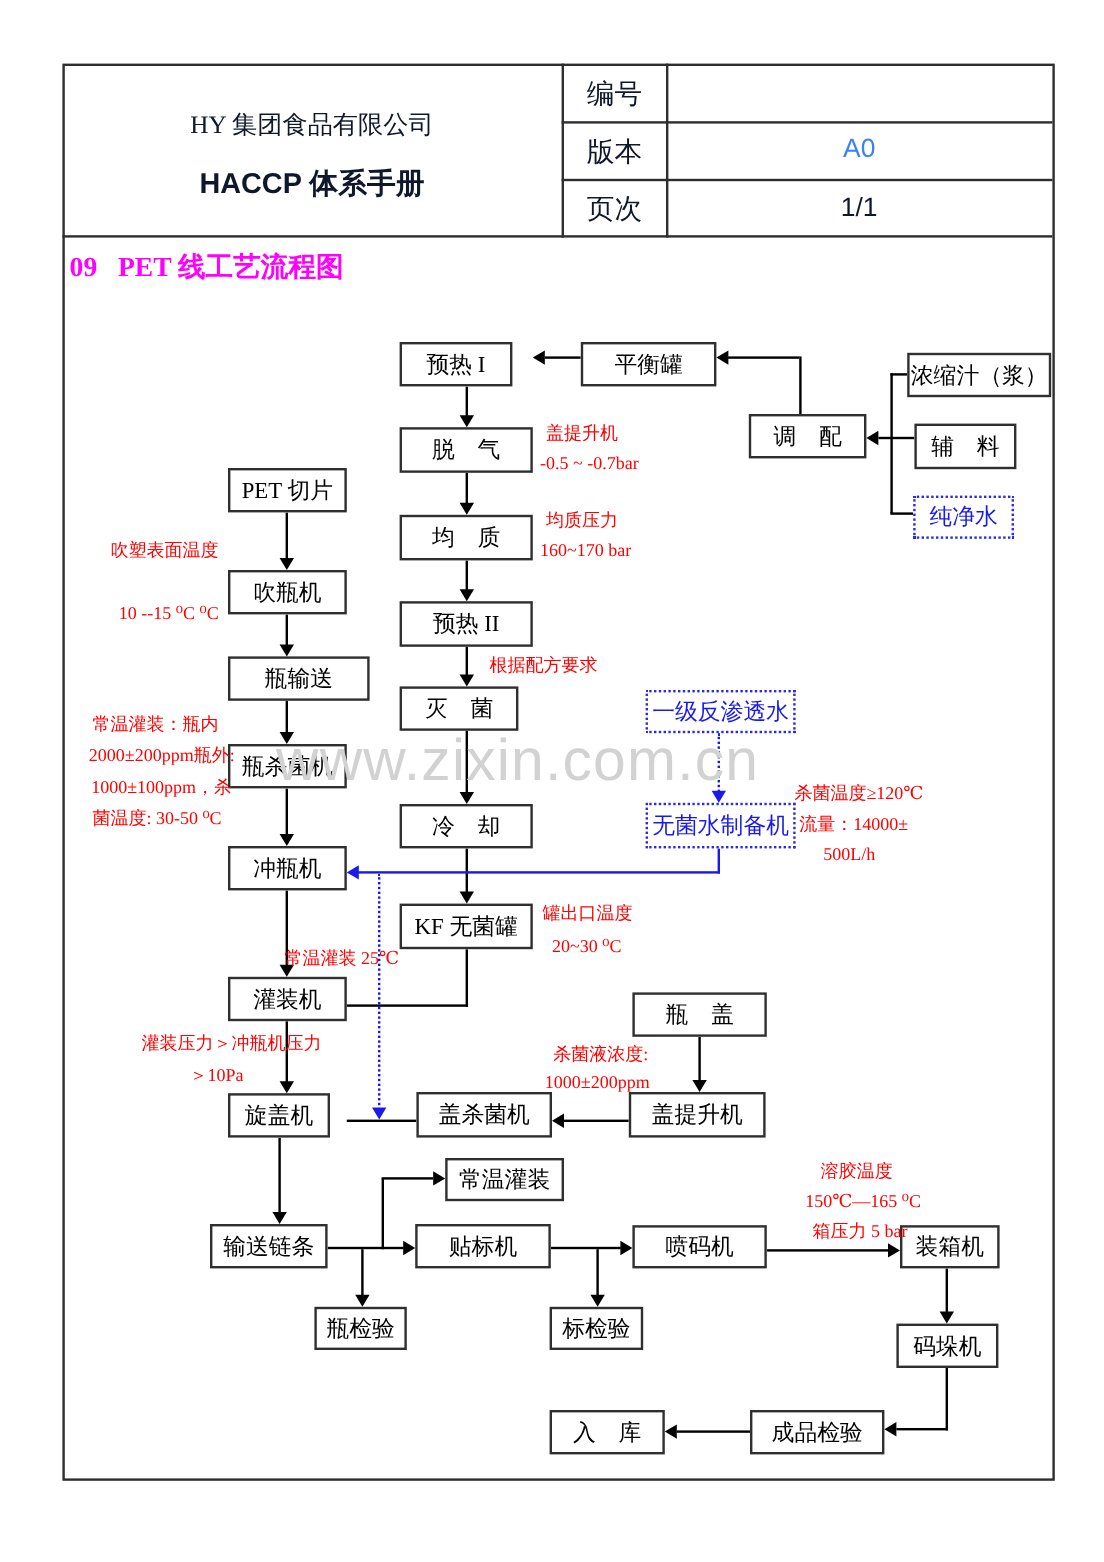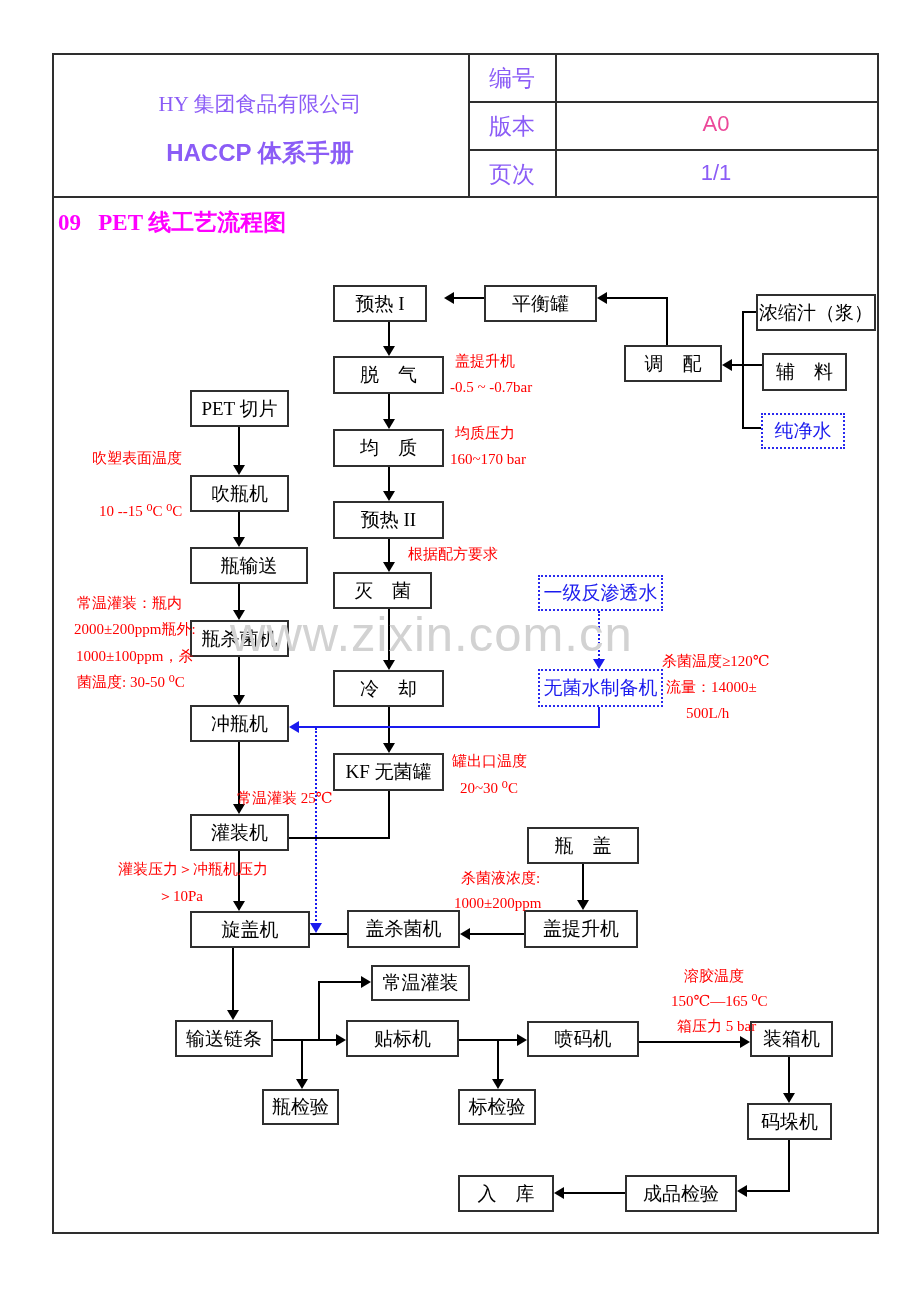--- a/index.html
+++ b/index.html
@@ -2,21 +2,21 @@
 <html><head>
 <meta charset="utf-8">
 <style>
   html,body{margin:0;padding:0;background:#ffffff;}
   body{width:920px;height:1302px;position:relative;overflow:hidden;
        font-family:"Liberation Serif","DejaVu Serif",serif;}
   
   .frame{position:absolute;left:52px;top:53px;width:823px;height:1177px;
          border:2px solid #2e2e2e;}
   .tline{position:absolute;background:#2e2e2e;}
-  .htxt{position:absolute;color:#8b5cf6;}
+  .htxt{position:absolute;color:#0f172a;}
   .company{left:52px;top:90px;width:416px;text-align:center;font-size:21px;}
   .haccp{left:52px;top:137px;width:416px;text-align:center;font-size:24px;
          font-weight:bold;font-family:"Liberation Sans","DejaVu Sans",sans-serif;}
   .hlabel{width:88px;text-align:center;font-size:23px;
           font-family:"Liberation Sans","DejaVu Sans",sans-serif;}
   .hvalue{left:555px;width:322px;text-align:center;font-size:22px;
           font-family:"Liberation Sans","DejaVu Sans",sans-serif;}
   .doc-title{position:absolute;left:58px;top:207px;font-size:23px;font-weight:bold;
              color:#ff00ff;white-space:pre;}
   
@@ -50,21 +50,21 @@
 <div class="tline" style="left:555px;top:53px;width:2px;height:145px"></div>
 <div class="tline" style="left:468px;top:101px;width:409px;height:2px"></div>
 <div class="tline" style="left:468px;top:149px;width:409px;height:2px"></div>
 
 <div class="htxt company">HY 集团食品有限公司</div>
 <div class="htxt haccp">HACCP 体系手册</div>
 <div class="htxt hlabel" style="left:468px;top:63px">编号</div>
 <div class="htxt hlabel" style="left:468px;top:111px">版本</div>
 <div class="htxt hlabel" style="left:468px;top:159px">页次</div>
 <div class="htxt hvalue" style="top:63px"></div>
-<div class="htxt hvalue" style="top:111px;color:#ec4899">A0</div>
+<div class="htxt hvalue" style="top:111px;color:#3b82f6">A0</div>
 <div class="htxt hvalue" style="top:160px">1/1</div>
 
 <div class="doc-title">09   PET 线工艺流程图</div>
 <div class="watermark">www.zixin.com.cn</div>
 
 <div class="node" style="left:333px;top:285px;width:94px;height:37px">预热 I</div>
 <div class="node" style="left:484px;top:285px;width:113px;height:37px">平衡罐</div>
 <div class="node" style="left:624px;top:345px;width:98px;height:37px">调　配</div>
 <div class="node" style="left:756px;top:294px;width:120px;height:37px">浓缩汁（浆）</div>
 <div class="node" style="left:762px;top:353px;width:85px;height:38px">辅　料</div>
@@ -74,21 +74,21 @@
 <div class="node" style="left:333px;top:501px;width:111px;height:38px">预热 II</div>
 <div class="node" style="left:333px;top:572px;width:99px;height:37px">灭　菌</div>
 <div class="node" style="left:333px;top:670px;width:111px;height:37px">冷　却</div>
 <div class="node" style="left:333px;top:753px;width:111px;height:38px">KF 无菌罐</div>
 <div class="node" style="left:190px;top:390px;width:99px;height:37px">PET 切片</div>
 <div class="node" style="left:190px;top:475px;width:99px;height:37px">吹瓶机</div>
 <div class="node" style="left:190px;top:547px;width:118px;height:37px">瓶输送</div>
 <div class="node" style="left:190px;top:620px;width:99px;height:37px">瓶杀菌机</div>
 <div class="node" style="left:190px;top:705px;width:99px;height:37px">冲瓶机</div>
 <div class="node" style="left:190px;top:814px;width:99px;height:37px">灌装机</div>
-<div class="node" style="left:190px;top:911px;width:120px;height:37px">旋盖机</div>
+<div class="node" style="left:190px;top:911px;width:85px;height:37px">旋盖机</div>
 <div class="node" style="left:347px;top:910px;width:113px;height:38px">盖杀菌机</div>
 <div class="node" style="left:527px;top:827px;width:112px;height:37px">瓶　盖</div>
 <div class="node" style="left:524px;top:910px;width:114px;height:38px">盖提升机</div>
 <div class="node blue" style="left:538px;top:575px;width:125px;height:36px">一级反渗透水</div>
 <div class="node blue" style="left:538px;top:669px;width:125px;height:38px">无菌水制备机</div>
 <div class="node" style="left:371px;top:965px;width:99px;height:36px">常温灌装</div>
 <div class="node" style="left:175px;top:1020px;width:98px;height:37px">输送链条</div>
 <div class="node" style="left:346px;top:1020px;width:113px;height:37px">贴标机</div>
 <div class="node" style="left:527px;top:1021px;width:112px;height:36px">喷码机</div>
 <div class="node" style="left:750px;top:1021px;width:83px;height:36px">装箱机</div>

